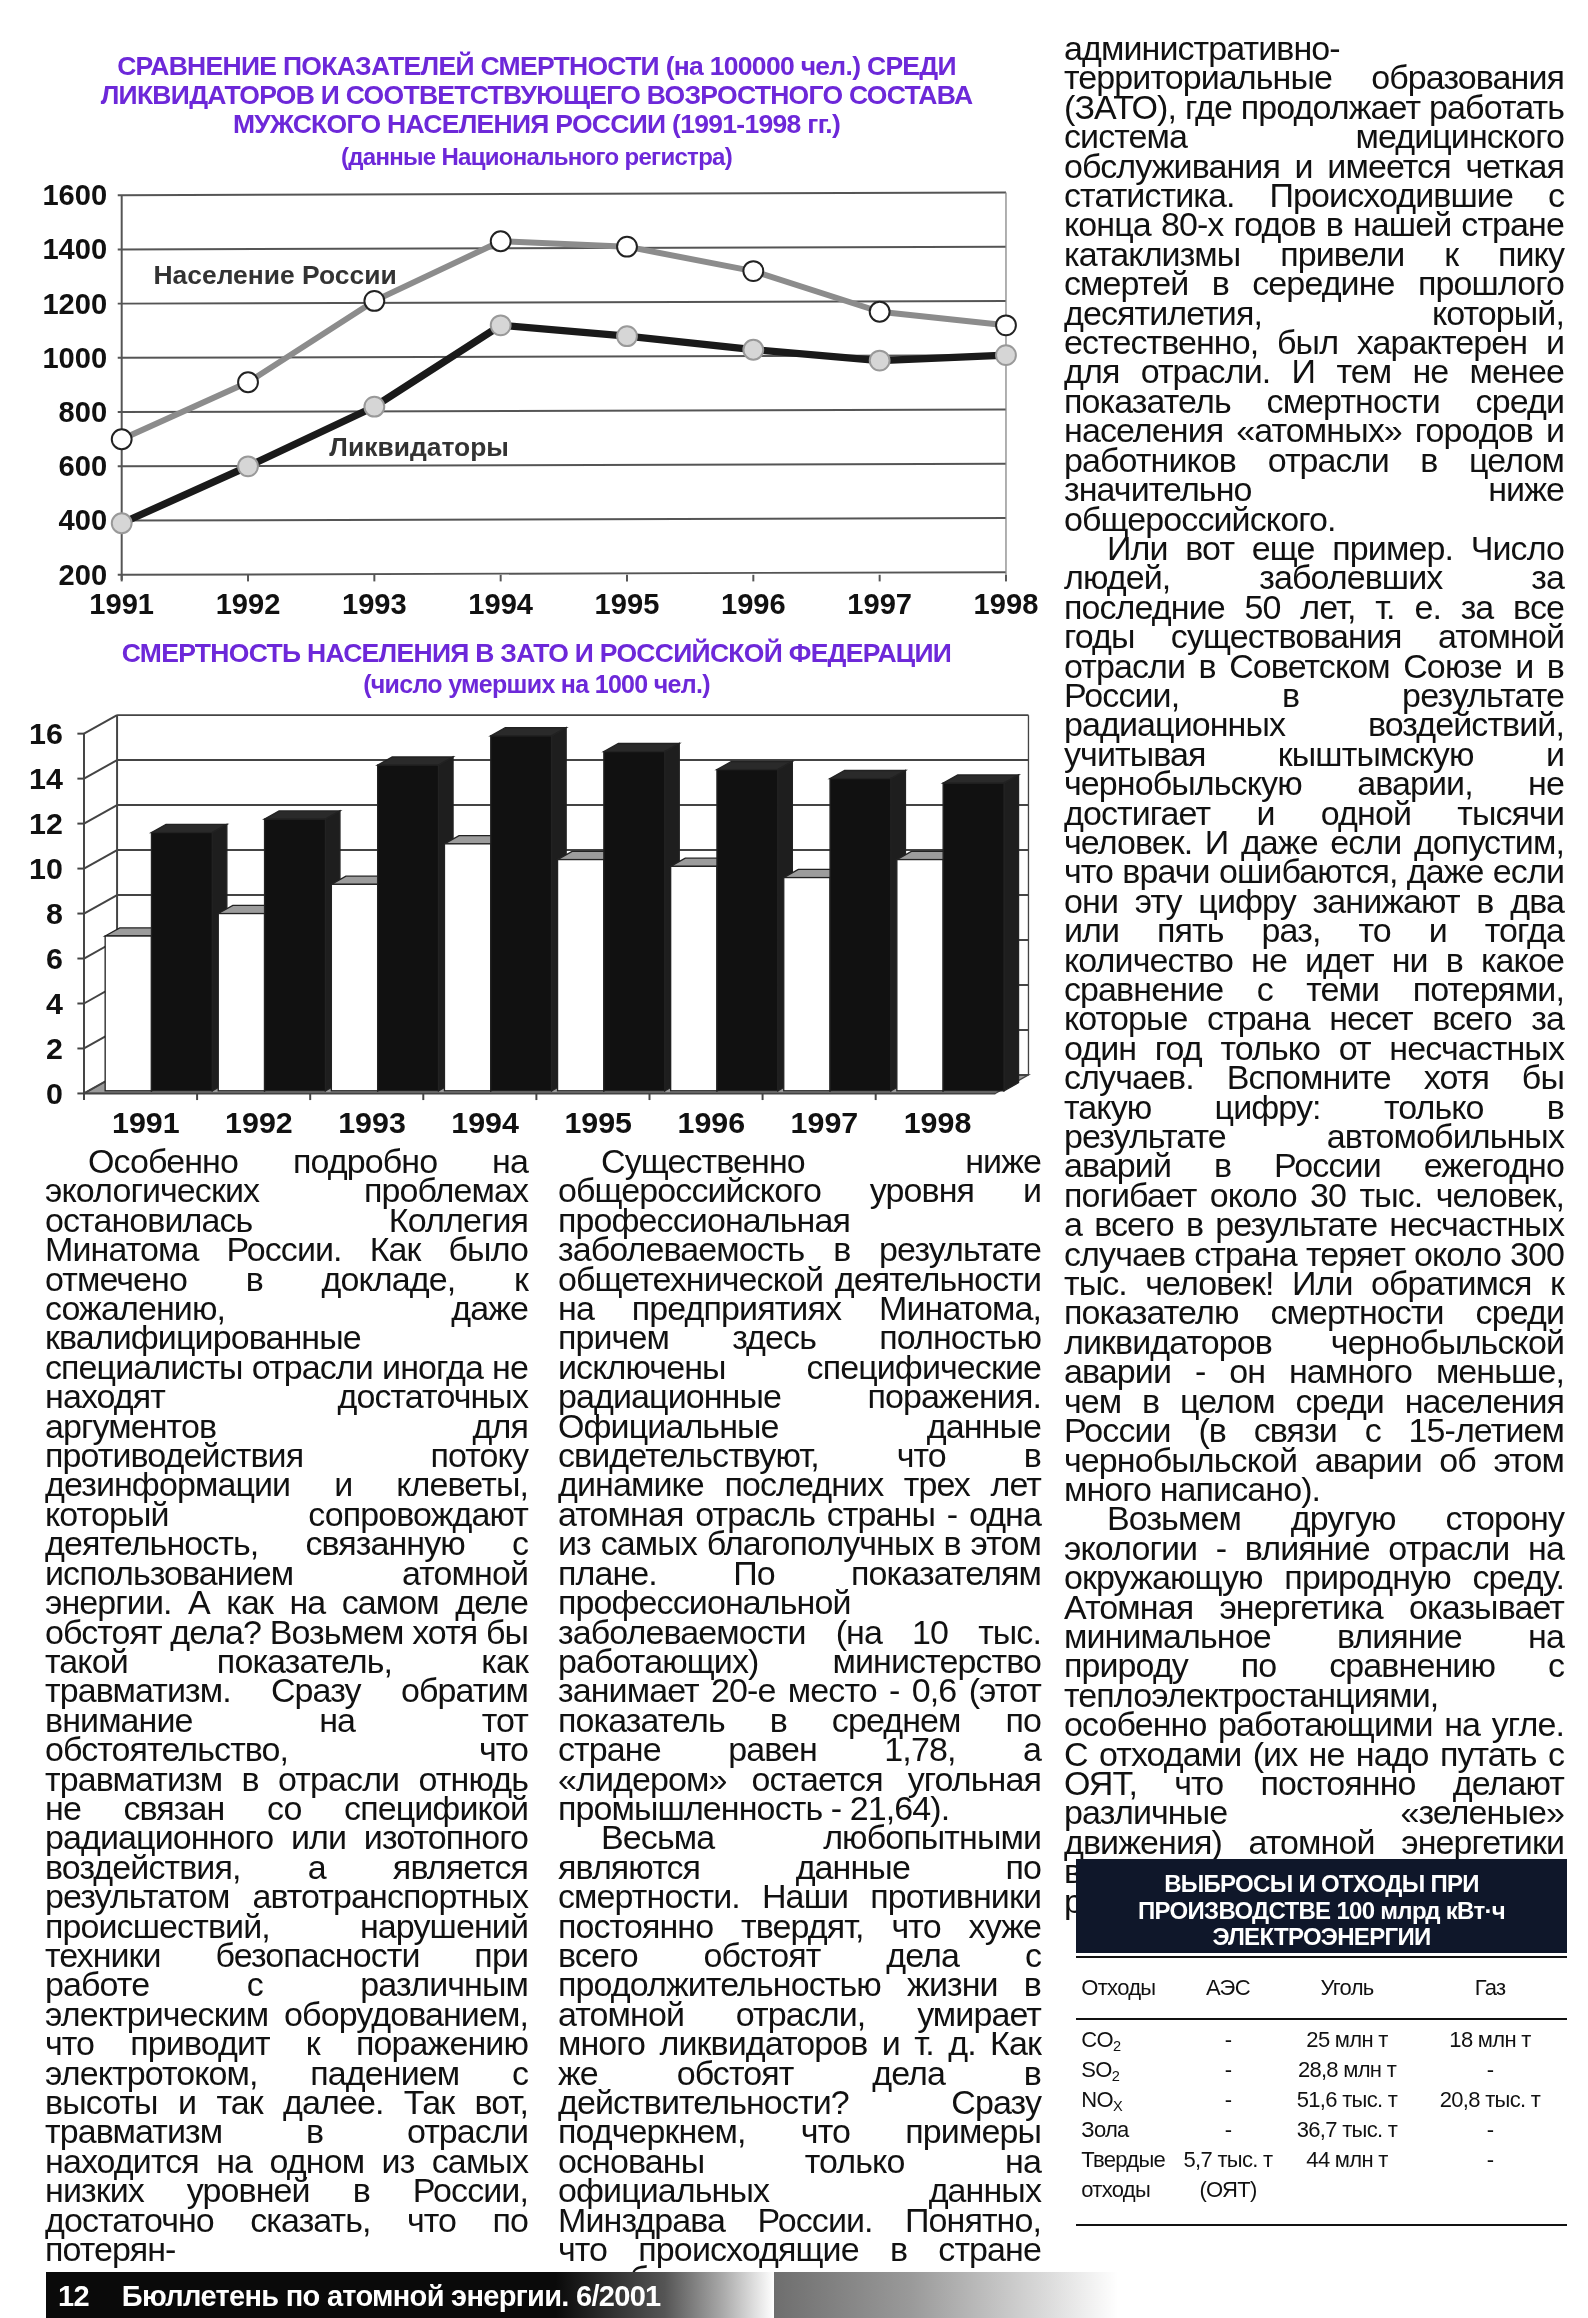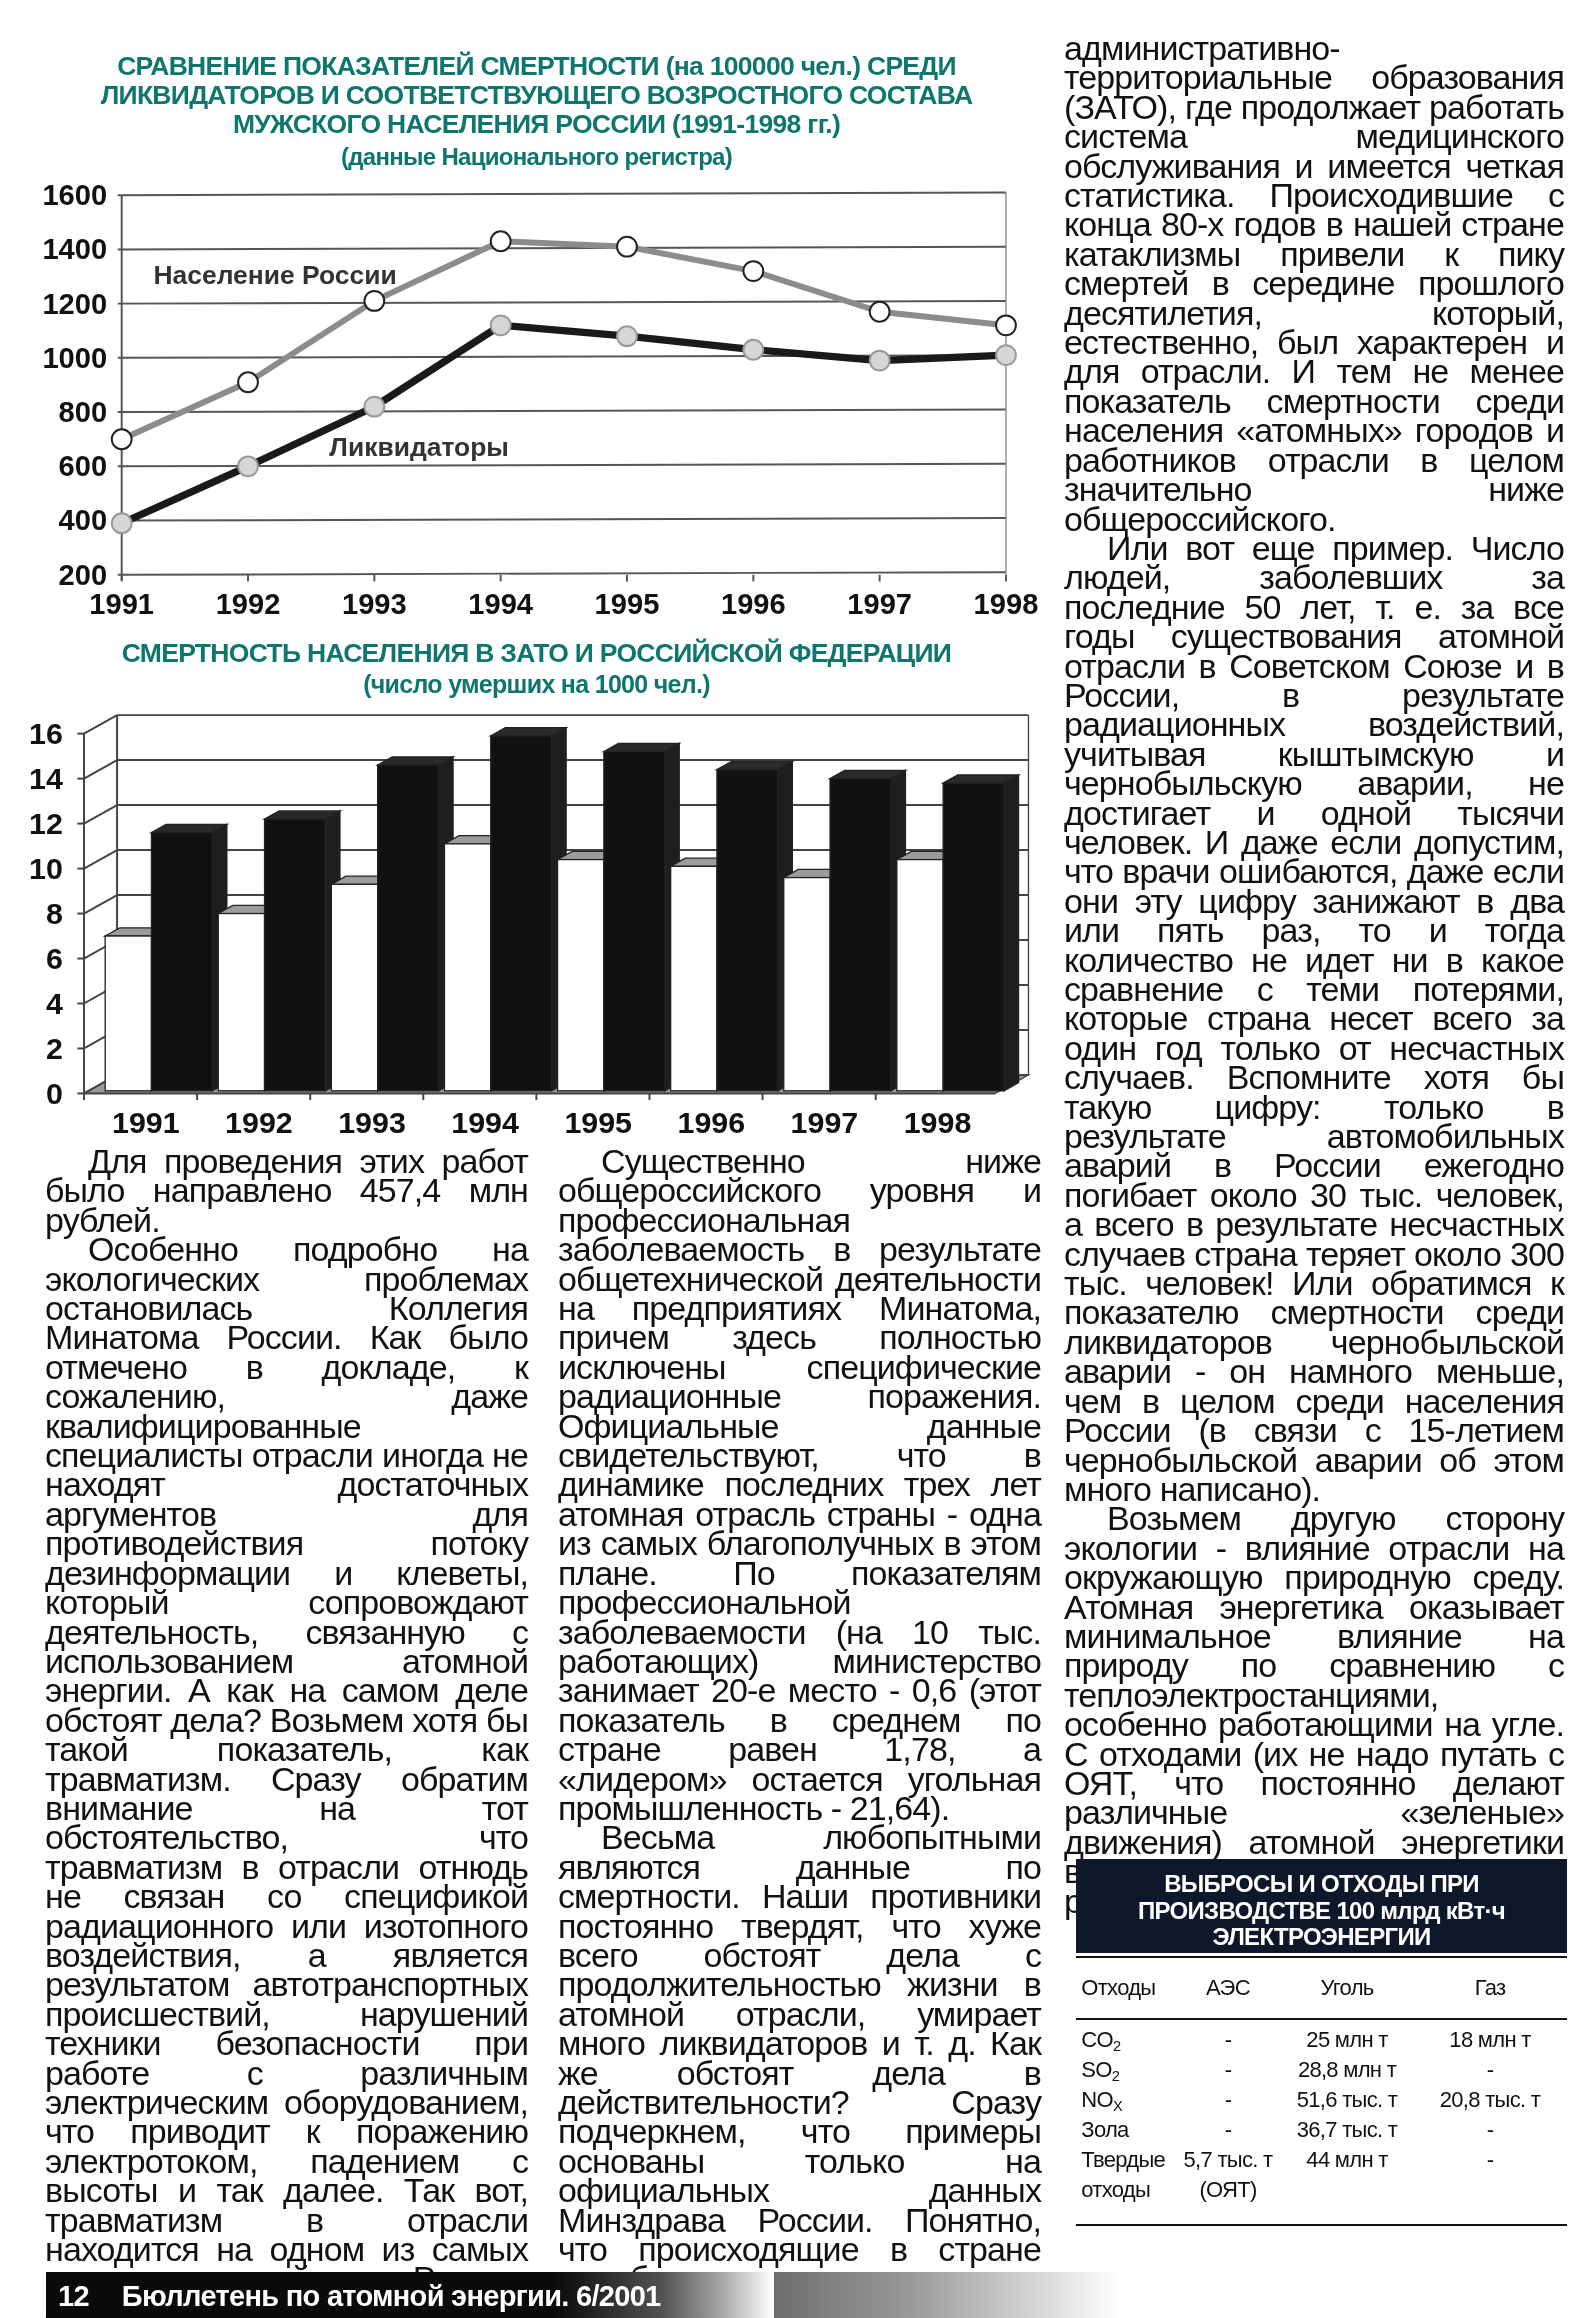--- a/index.html
+++ b/index.html
@@ -1,20 +1,20 @@
 <!DOCTYPE html>
 <html style="font-size:10.6px"><head>
 <meta charset="utf-8">
 <style>
   html, body { margin: 0; padding: 0; background: #ffffff; }
   body { width: 1588px; height: 2319px; position: relative; overflow: hidden;
          font-family: "Liberation Sans", sans-serif; color: #111; }
   .abs { position: absolute; }
   .chart-title { position: absolute; text-align: center; font-weight: bold;
-                 font-family: "Liberation Sans", sans-serif; color: #0f766e; letter-spacing: -0.7px; }
+                 font-family: "Liberation Sans", sans-serif; color: #6d28d9; letter-spacing: -0.7px; }
   .col { position: absolute; font-size: 34px; line-height: 29.4px; text-align: justify;
          font-family: "Liberation Sans", sans-serif; letter-spacing: -0.9px; }
   .col p { margin: 0; text-indent: 0; }
   .col p.ind { text-indent: 43px; }
   .col p.bul { text-indent: 43px; }
   svg text { font-family: "Liberation Sans", sans-serif; }
   .tbl-head { position: absolute; left: 1076px; top: 1859px; width: 491px; height: 94px;
               background: #0f172a; color: #fff; text-align: center; font-weight: bold;
               font-size: 24px; line-height: 26.5px; padding-top: 12px; box-sizing: border-box; letter-spacing: -0.7px; }
   .tbl { position: absolute; left: 1076px; top: 1956px; width: 491px; font-size: 22px;
@@ -205,21 +205,20 @@
     <rect x="1356" y="1299.4" width="70" height="349.5999999999999" fill="#ffffff" stroke="#222" stroke-width="2"></rect>
     <polygon points="1426,1183.8 1448,1171.48 1540,1171.48 1518,1183.8" fill="#2a2a2a" stroke="#222" stroke-width="2"></polygon>
     <polygon points="1518,1183.8 1540,1171.48 1540,1636.68 1518,1649" fill="#1e1e1e" stroke="#222" stroke-width="2"></polygon>
     <rect x="1426" y="1183.8" width="92" height="465.20000000000005" fill="#111111" stroke="#222" stroke-width="2"></rect>
     <line x1="1324" y1="1653" x2="1324" y2="1663" stroke="#444" stroke-width="3"></line>
     <text x="1417.5" y="1713" text-anchor="middle" font-size="46" font-weight="bold" fill="#111">1998</text>
     <line x1="127" y1="1653" x2="1505" y2="1653" stroke="#444" stroke-width="3"></line>
   </svg>
 
 <div class="col" id="colLeft" style="left:45px; top:1147px; width:483px;">
-    <p class="ind">Для проведения этих работ было направлено 457,4 млн рублей.</p>
     <p class="ind">Особенно подробно на экологических проблемах остановилась Коллегия Минатома России. Как было отмечено в докладе, к сожалению, даже квалифицированные специалисты отрасли иногда не находят достаточных аргументов для противодействия потоку дезинформации и клеветы, который сопровождают деятельность, связанную с использованием атомной энергии. А как на самом деле обстоят дела? Возьмем хотя бы такой показатель, как травматизм. Сразу обратим внимание на тот обстоятельство, что травматизм в отрасли отнюдь не связан со спецификой радиационного или изотопного воздействия, а является результатом автотранспортных происшествий, нарушений техники безопасности при работе с различным электрическим оборудованием, что приводит к поражению электротоком, падением с высоты и так далее. Так вот, травматизм в отрасли находится на одном из самых низких уровней в России, достаточно сказать, что по потерян-</p>
   </div>
 <div class="col" id="colMid" style="left:558px; top:1147px; width:483px;">
     <p class="ind">Существенно ниже общероссийского уровня и профессиональная заболеваемость в результате общетехнической деятельности на предприятиях Минатома, причем здесь полностью исключены специфические радиационные поражения. Официальные данные свидетельствуют, что в динамике последних трех лет атомная отрасль страны - одна из самых благополучных в этом плане. По показателям профессиональной заболеваемости (на 10 тыс. работающих) министерство занимает 20-е место - 0,6 (этот показатель в среднем по стране равен 1,78, а «лидером» остается угольная промышленность - 21,64).</p>
     <p class="ind">Весьма любопытными являются данные по смертности. Наши противники постоянно твердят, что хуже всего обстоят дела с продолжительностью жизни в атомной отрасли, умирает много ликвидаторов и т. д. Как же обстоят дела в действительности? Сразу подчеркнем, что примеры основаны только на официальных данных Минздрава России. Понятно, что происходящие в стране преобразования не могли не затронуть и наши города, закрытые</p>
   </div>
 <div class="col" id="colRight" style="left:1064px; top:34px; width:500px;">
     <p>административно-территориальные образования (ЗАТО), где продолжает работать система медицинского обслуживания и имеется четкая статистика. Происходившие с конца 80-х годов в нашей стране катаклизмы привели к пику смертей в середине прошлого десятилетия, который, естественно, был характерен и для отрасли. И тем не менее показатель смертности среди населения «атомных» городов и работников отрасли в целом значительно ниже общероссийского.</p>
     <p class="ind">Или вот еще пример. Число людей, заболевших за последние 50 лет, т. е. за все годы существования атомной отрасли в Советском Союзе и в России, в результате радиационных воздействий, учитывая кыштымскую и чернобыльскую аварии, не достигает и одной тысячи человек. И даже если допустим, что врачи ошибаются, даже если они эту цифру занижают в два или пять раз, то и тогда количество не идет ни в какое сравнение с теми потерями, которые страна несет всего за один год только от несчастных случаев. Вспомните хотя бы такую цифру: только в результате автомобильных аварий в России ежегодно погибает около 30 тыс. человек, а всего в результате несчастных случаев страна теряет около 300 тыс. человек! Или обратимся к показателю смертности среди ликвидаторов чернобыльской аварии - он намного меньше, чем в целом среди населения России (в связи с 15-летием чернобыльской аварии об этом много написано).</p>
     <p class="ind">Возьмем другую сторону экологии - влияние отрасли на окружающую природную среду. Атомная энергетика оказывает минимальное влияние на природу по сравнению с теплоэлектростанциями, особенно работающими на угле. С отходами (их не надо путать с ОЯТ, что постоянно делают различные «зеленые» движения) атомной энергетики ведется весьма цивилизованная работа как у нас в отрасли,</p>

